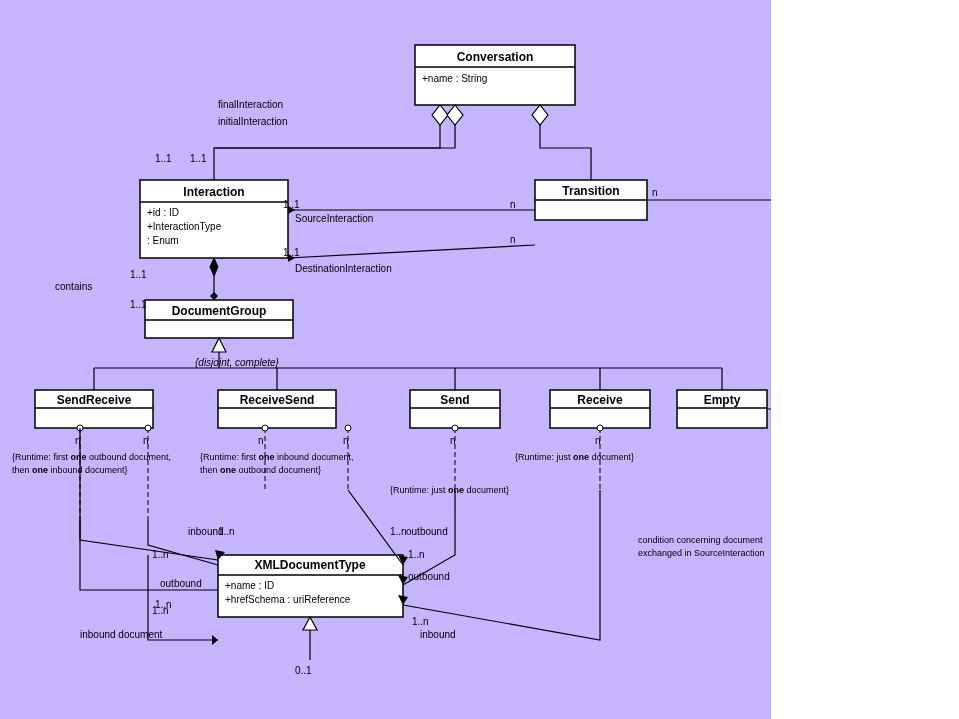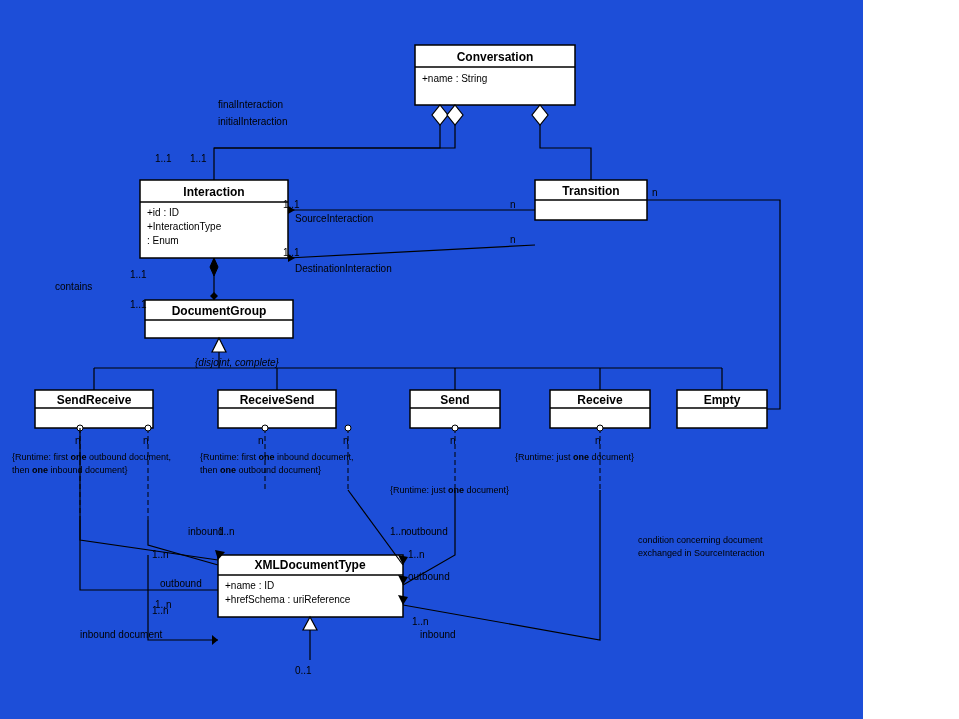--- a/index.html
+++ b/index.html
@@ -1,17 +1,17 @@
 <!DOCTYPE html>
 <html><head>
   <meta charset="utf-8">
   <style>
     * { margin: 0; padding: 0; box-sizing: border-box; }
     body { background: #fff; font-family: Arial, sans-serif; font-size: 11px; }
-    .canvas { position: relative; width: 863px; height: 719px; overflow: hidden; background: #1d4ed8; }
+    .canvas { position: relative; width: 771px; height: 719px; overflow: hidden; background: #c4b5fd; }
     svg { position: absolute; top: 0; left: 0; width: 100%; height: 100%; }
   </style>
 </head>
 <body>
 
 <div class="canvas">
   <svg id="diagram-svg" xmlns="http://www.w3.org/2000/svg">
 
     <rect x="415" y="45" width="160" height="60" fill="white" stroke="black" stroke-width="1.5"></rect>
     <line x1="415" y1="67" x2="575" y2="67" stroke="black" stroke-width="1.5"></line>

